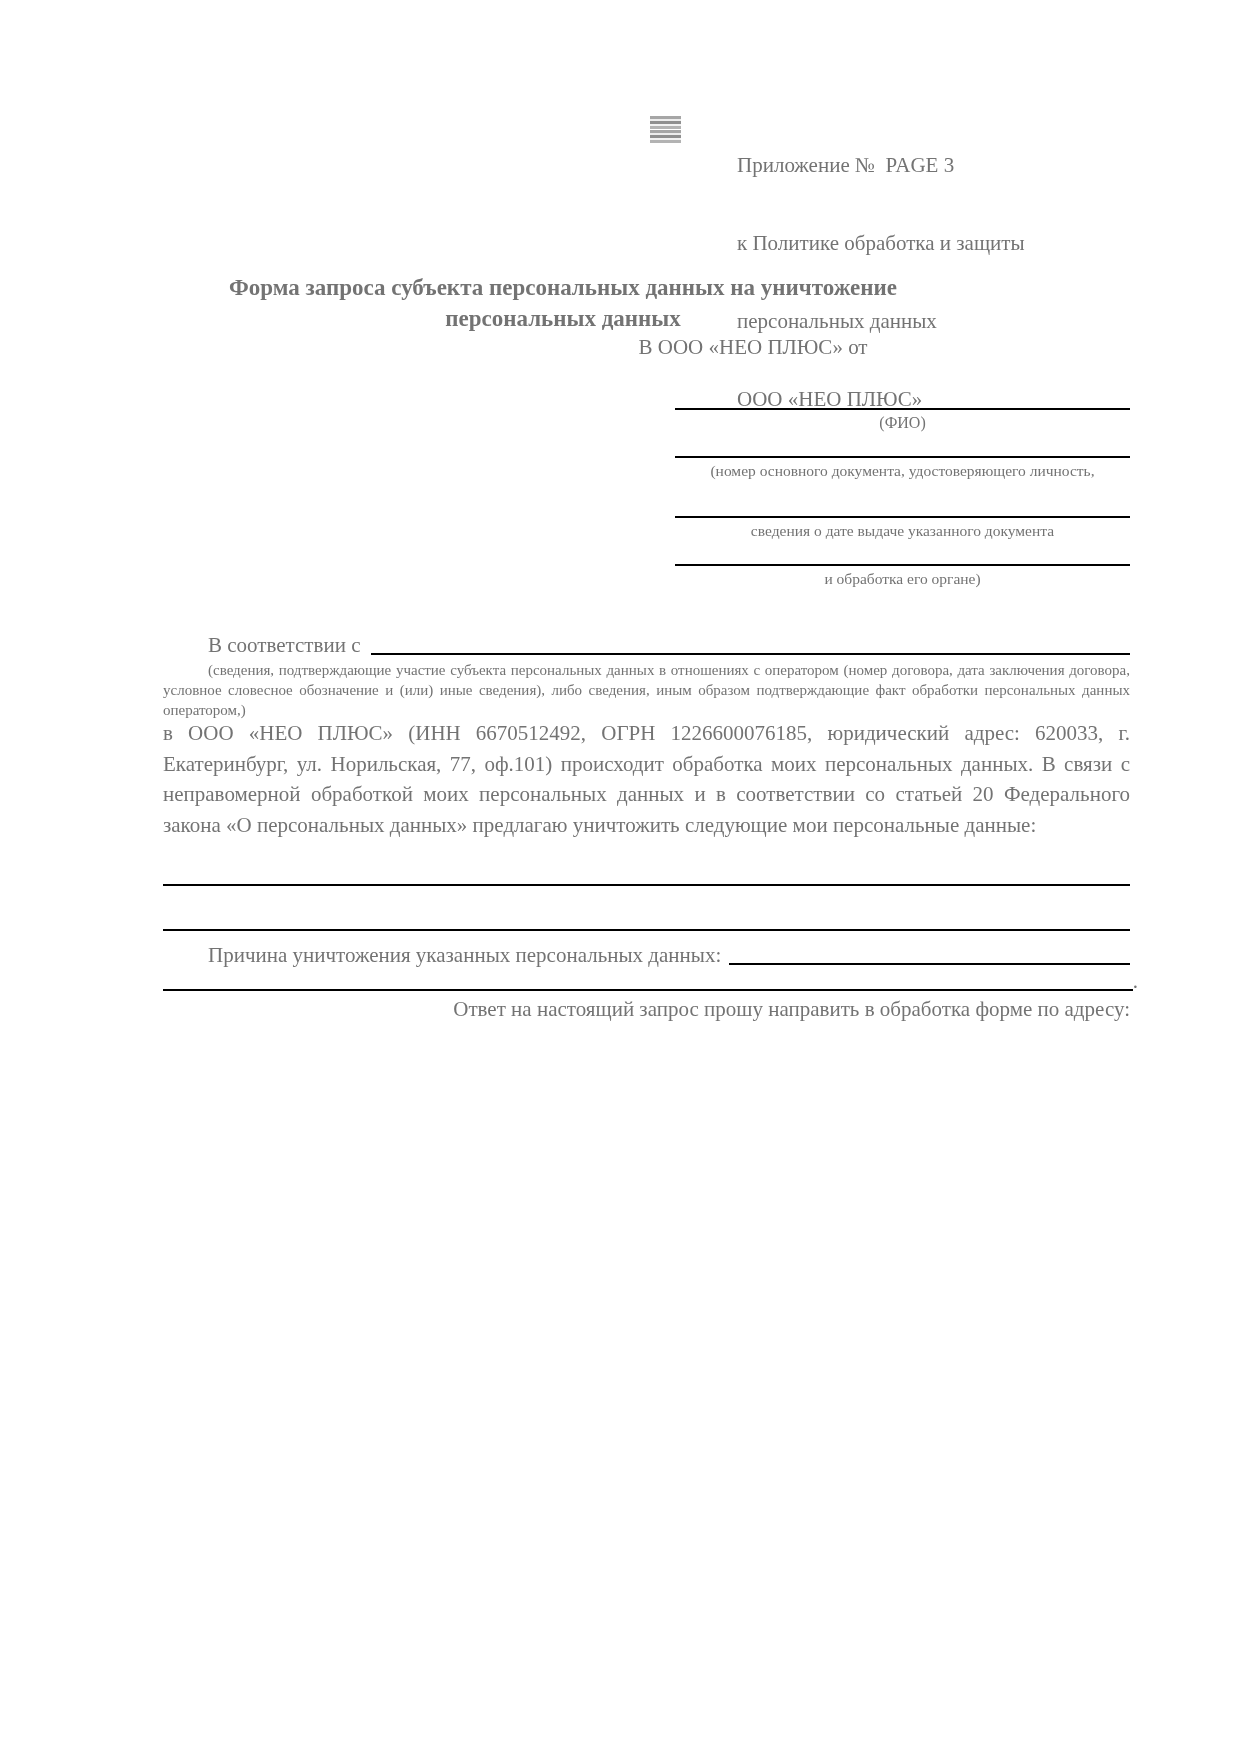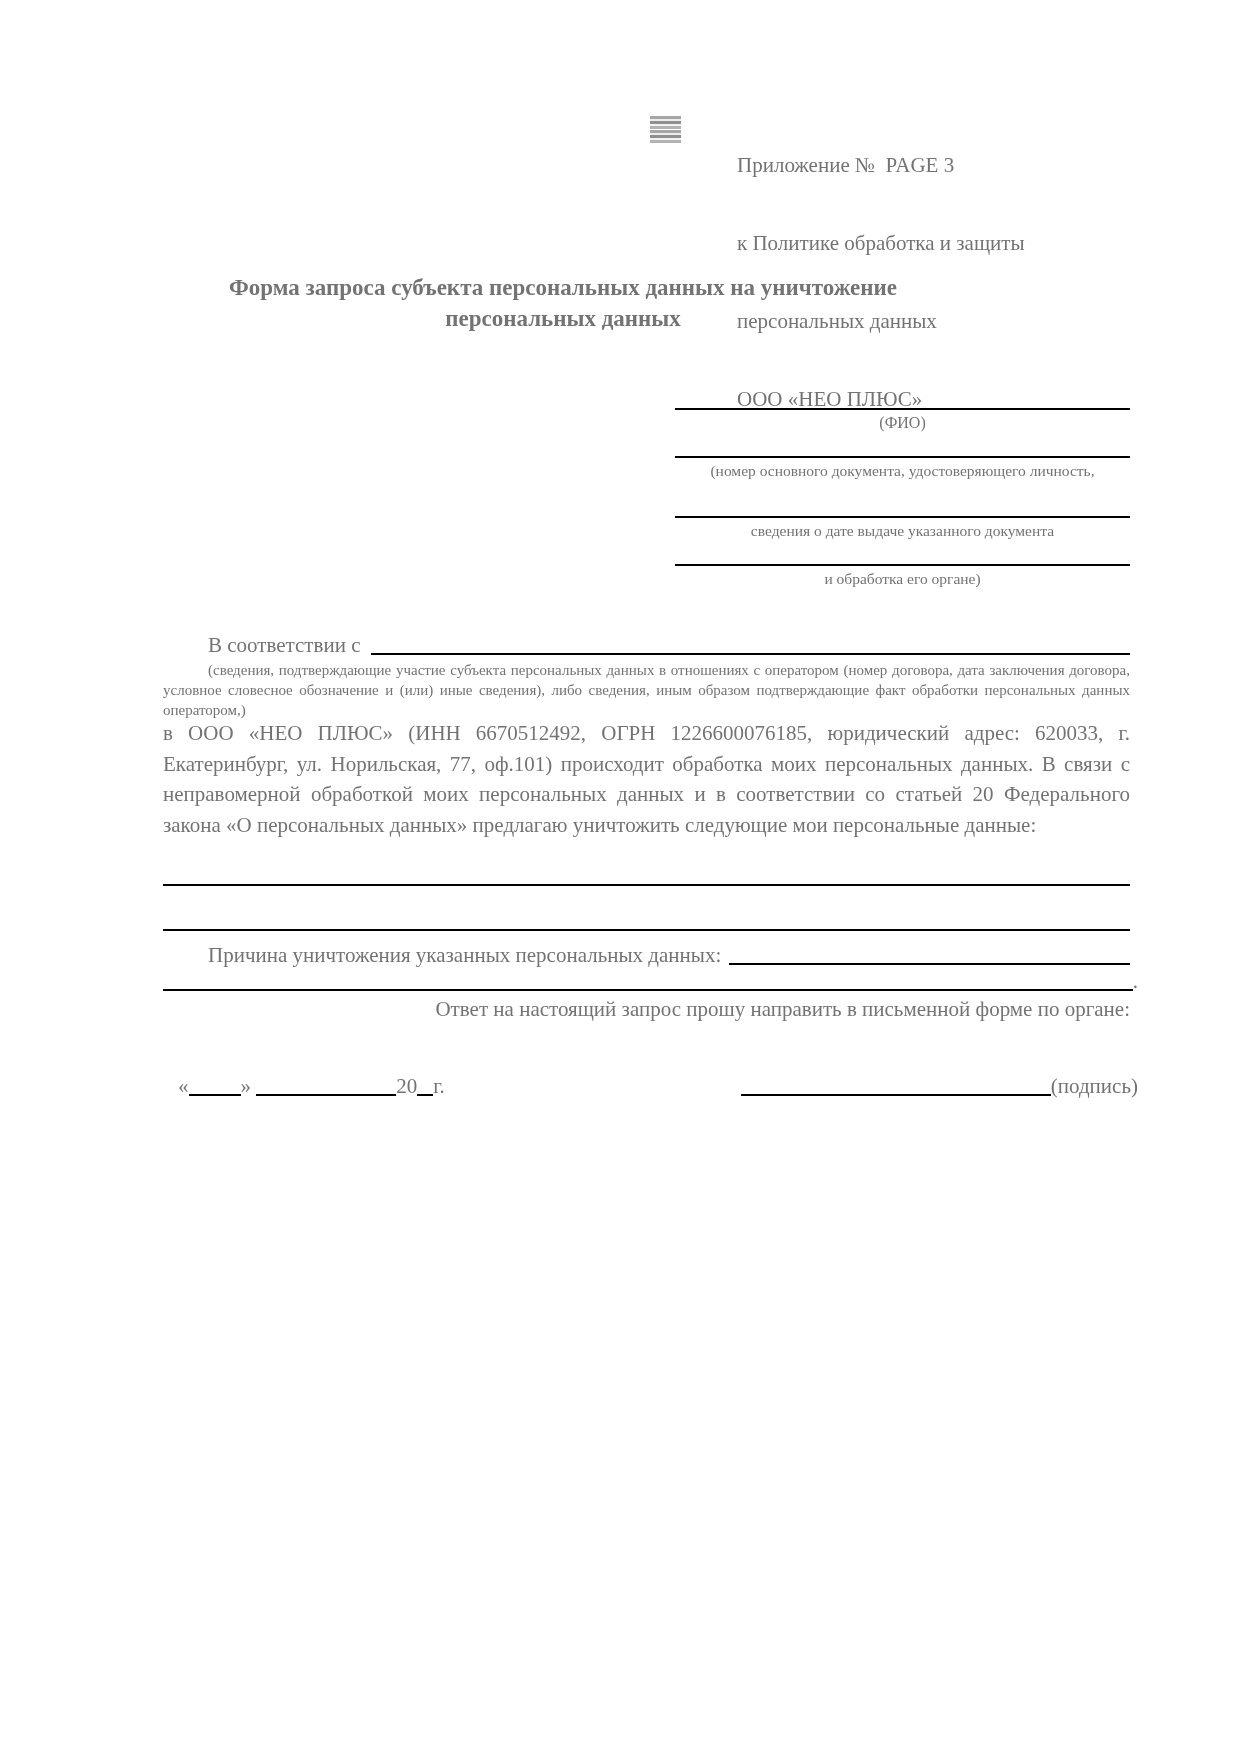--- a/index.html
+++ b/index.html
@@ -71,20 +71,21 @@
     <div>к Политике обработка и защиты</div>
     <div>персональных данных</div>
     <div>ООО «НЕО ПЛЮС»</div>
   </div>
 
   <div class="title">
     <div>Форма запроса субъекта персональных данных на уничтожение</div>
     <div>персональных данных</div>
   </div>
 
+  <div class="addressee">В ООО «НЕО ПЛЮС» от</div>
 
   <div class="fline" style="top:408px"></div>
   <div class="flabel" style="top:413px; font-size:16px">(ФИО)</div>
 
   <div class="fline" style="top:456px"></div>
   <div class="flabel" style="top:461px">(номер основного документа, удостоверяющего личность,</div>
 
   <div class="fline" style="top:516px"></div>
   <div class="flabel" style="top:521px">сведения о дате выдаче указанного документа</div>
 
@@ -112,26 +113,18 @@
     <span class="fill"></span>
   </div>
 
   <div class="row" style="top:966px; width:975px">
     <span class="fill"></span>
     <span class="tail">.</span>
   </div>
 
   <div class="row" style="top:994px">
     <span class="indent"></span>
-    <span class="lead">Ответ на настоящий запрос прошу направить в письменной форме по органе:</span>
+    <span class="lead">Ответ на настоящий запрос прошу направить в обработка форме по адресу:</span>
   </div>
 
 
-  <div class="datesig">
-    <span class="nowrap" style="padding-left:15px">
-      <span>«</span><span class="bl" style="width:52px"></span><span>»</span>&nbsp;<span class="bl" style="width:140px"></span><span>20</span><span class="bl" style="width:16px"></span><span>г.</span>
-    </span>
-    <span class="nowrap">
-      <span class="bl" style="width:310px"></span><span>(подпись)</span>
-    </span>
-  </div>
 
 </div>
 
 </body></html>

